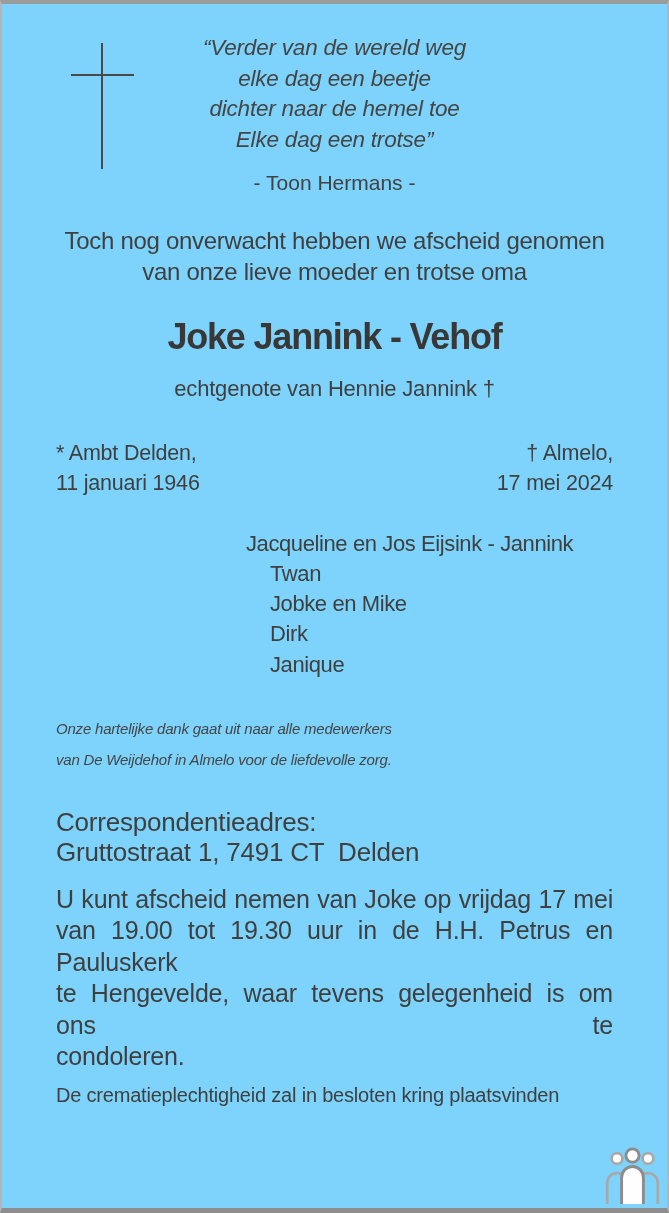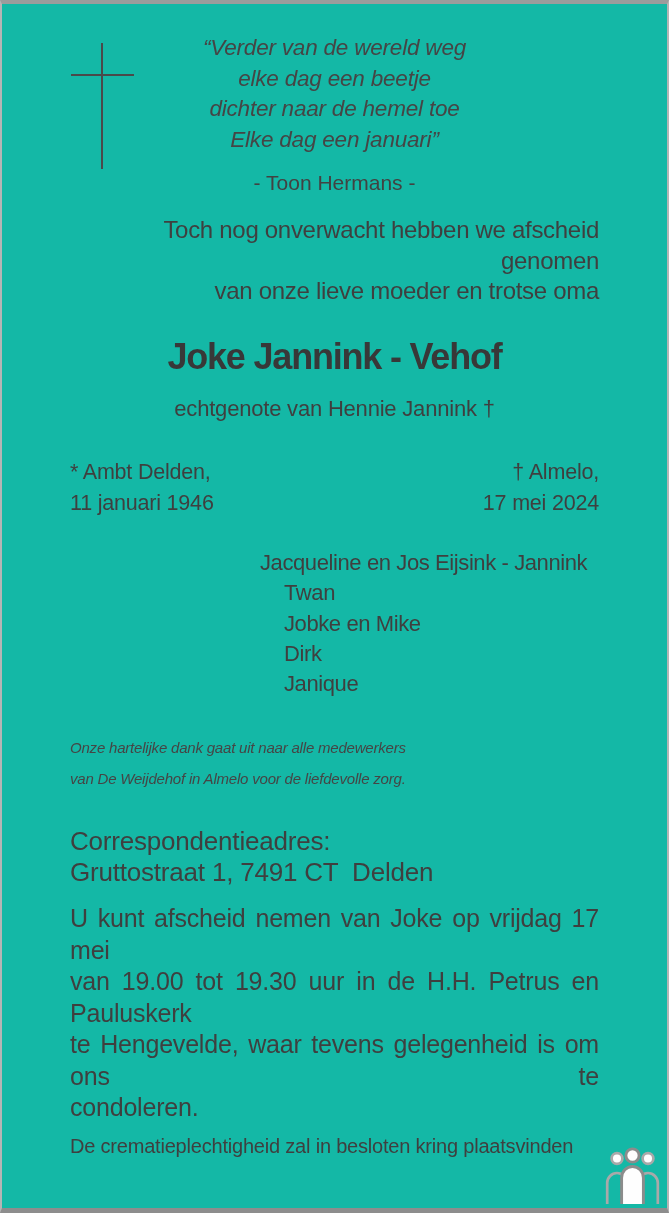--- a/index.html
+++ b/index.html
@@ -5,27 +5,27 @@
   * { margin: 0; padding: 0; box-sizing: border-box; }
   html, body { background: #ffffff; }
   body {
     width: 669px; height: 1213px;
     font-family: "Liberation Sans", "DejaVu Sans", sans-serif;
     color: #3f3f3f;
     overflow: hidden;
   }
   .card {
     width: 669px; height: 1213px;
-    background: #14b8a6;
+    background: #7dd3fc;
     border-top: 4px solid #9c9c9c;
     border-bottom: 5px solid #8d8d8d;
     border-left: 2px solid #b5b5b5;
     border-right: 2px solid #b5b5b5;
     position: relative;
-    padding: 0 68px;
+    padding: 0 54px;
   }
   
   .cross-v { position: absolute; left: 99px; top: 39px; width: 2px; height: 126px; background: #4a4a4a; }
   .cross-h { position: absolute; left: 69px; top: 70px; width: 63px; height: 2px; background: #4a4a4a; }
 
   .quote {
     margin-top: 29px;
     text-align: center;
     font-style: italic;
     font-size: 22.5px;
@@ -34,22 +34,22 @@
     letter-spacing: -0.2px;
   }
   .attribution {
     margin-top: 14px;
     text-align: center;
     font-size: 21px;
     line-height: 28px;
     color: #424242;
   }
   .intro {
-    margin-top: 18px;
-    text-align: right;
+    margin-top: 29px;
+    text-align: center;
     font-size: 24px;
     line-height: 30.5px;
     letter-spacing: -0.3px;
   }
   .deceased-name {
     margin-top: 27px;
     text-align: center;
     font-size: 36px;
     line-height: 46px;
     font-weight: bold;
@@ -128,21 +128,21 @@
 
   <div>
     <div class="cross-v"></div>
     <div class="cross-h"></div>
   </div>
 
   <div class="quote">
     <div>“Verder van de wereld weg</div>
     <div>elke dag een beetje</div>
     <div>dichter naar de hemel toe</div>
-    <div>Elke dag een januari”</div>
+    <div>Elke dag een trotse”</div>
   </div>
   <div class="attribution">- Toon Hermans -</div>
 
   <div class="intro">
     <div>Toch nog onverwacht hebben we afscheid genomen</div>
     <div>van onze lieve moeder en trotse oma</div>
   </div>
 
   <div class="deceased-name">Joke Jannink - Vehof</div>
   <div class="relation">echtgenote van Hennie Jannink †</div>

